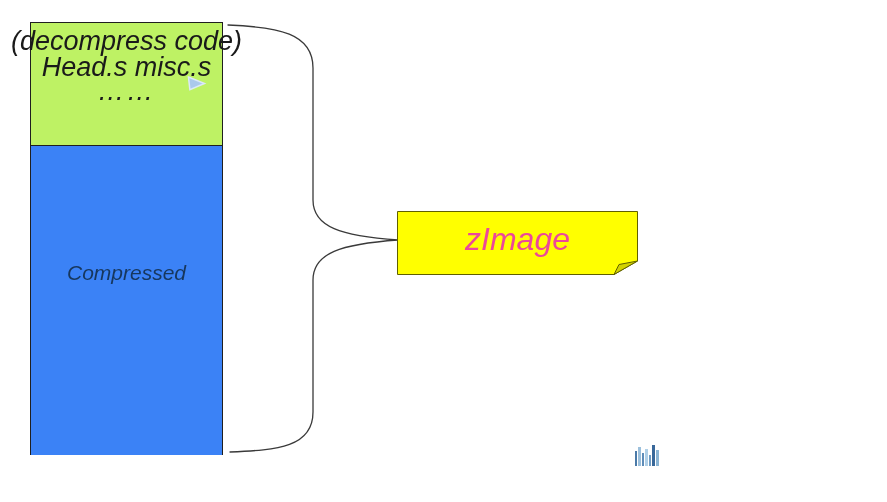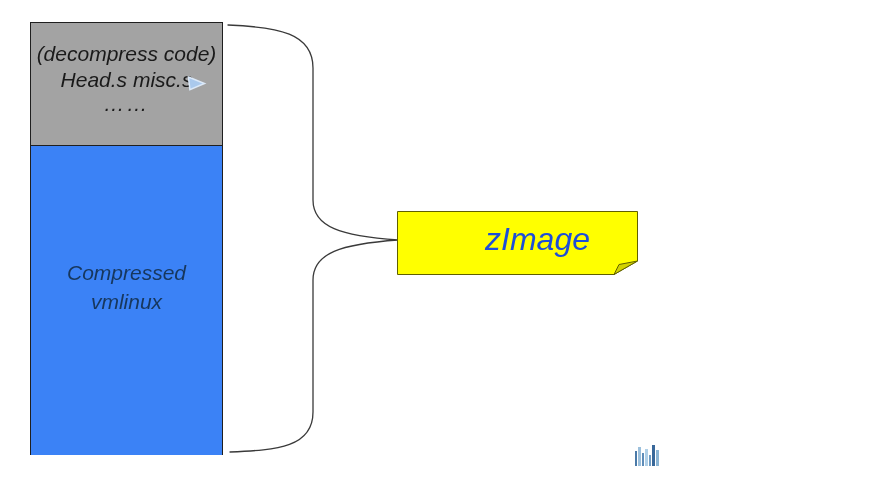--- a/index.html
+++ b/index.html
@@ -29,24 +29,24 @@
   .section {
     box-sizing: border-box;
     display: flex;
     flex-direction: column;
     align-items: center;
     font-style: italic;
     color: #1a1a1a;
   }
   .section-top {
     height: 123px;
-    background: #a3a3a3;
+    background: #bef264;
     border-bottom: 1px solid #1f1f1f;
-    padding-top: 18px;
-    font-size: 21px;
+    padding-top: 5px;
+    font-size: 27px;
     line-height: 26px;
     position: relative;
   }
   .section-top .line { white-space: nowrap; }
   .section-top .dots { letter-spacing: 2px; line-height: 22px; }
   .section-bottom {
     height: 309px;
     background: #3b82f6;
     padding-top: 112px;
     font-size: 21px;
@@ -87,22 +87,21 @@
     position: absolute;
     left: 0;
     top: 0;
     width: 100%;
     height: 56px;
     display: flex;
     align-items: center;
     justify-content: center;
     font-style: italic;
     font-size: 32px;
-    color: #1d4ed8;
-    margin-left: 20px;
+    color: #ec4899;
   }
 
   
   .bars-icon {
     position: absolute;
     left: 634px;
     top: 443px;
     width: 27px;
     height: 23px;
   }
@@ -118,21 +117,20 @@
       <span class="line">Head.s misc.s</span>
       <span class="line dots">……</span>
       <svg class="pointer-icon" viewBox="0 0 22 20">
         <g transform="rotate(12 11 10)">
           <polygon points="1,4 18,7 5,16" fill="#aac9ec" stroke="#dce9f8" stroke-width="1.5"></polygon>
         </g>
       </svg>
     </div>
     <div class="section section-bottom">
       <span class="line">Compressed</span>
-      <span class="line">vmlinux</span>
     </div>
   </div>
 
   <svg class="brace-svg" viewBox="0 0 887 502">
     <path d="M 228,25
              C 278,27 313,33 313,68
              L 313,200
              C 313,227 341,236 398,240
              C 341,244 313,253 313,280
              L 313,412

